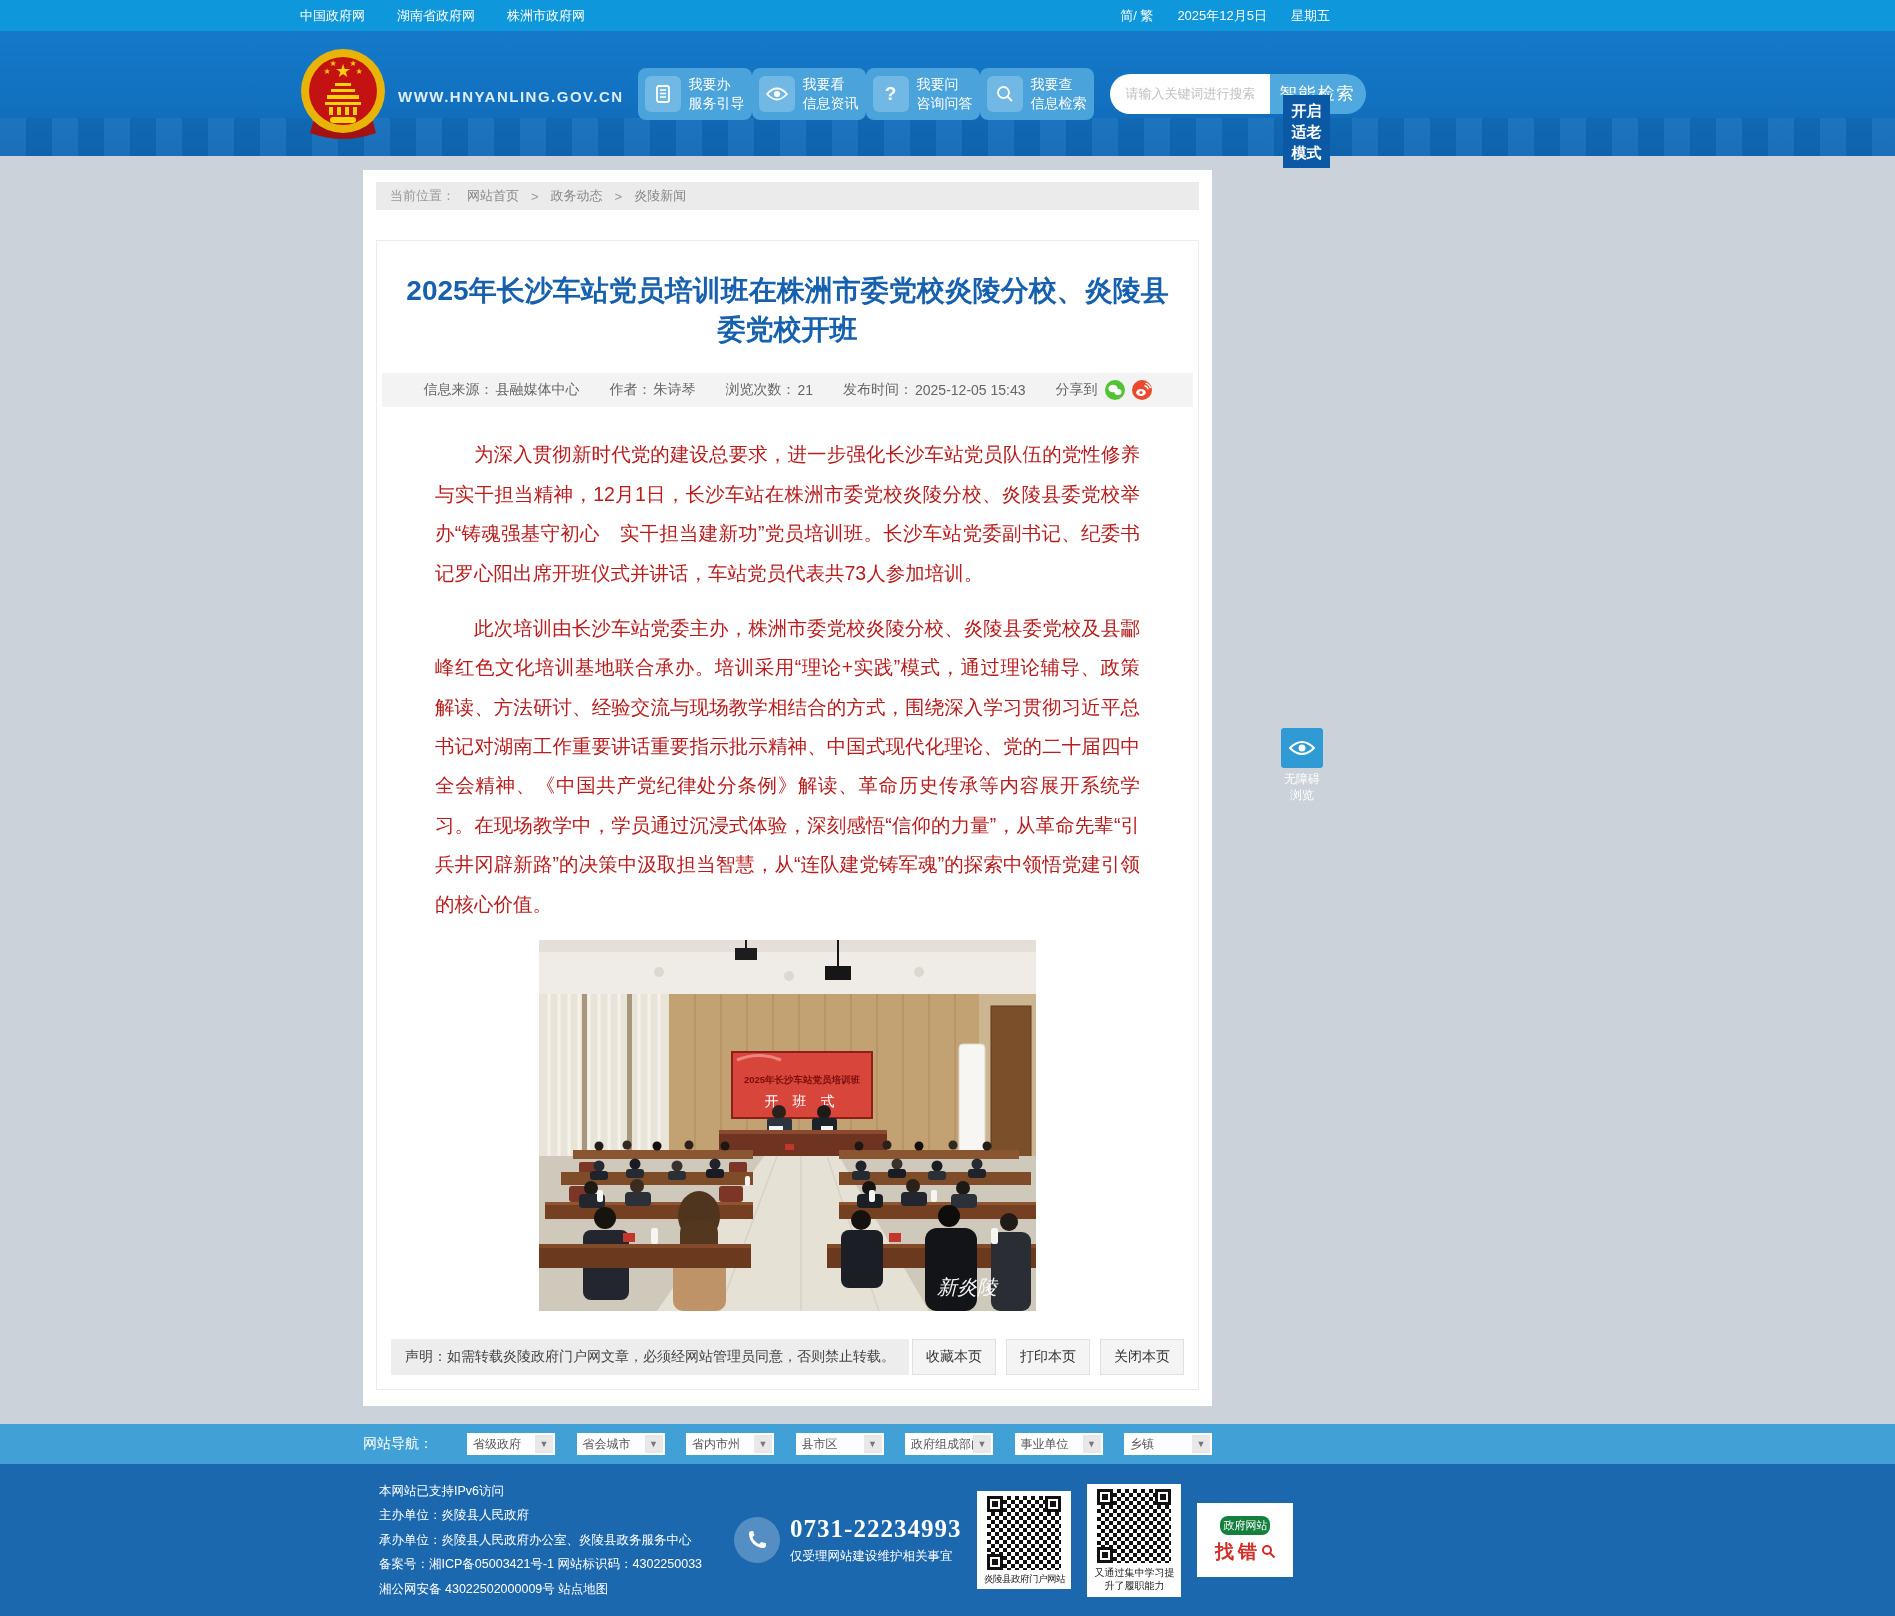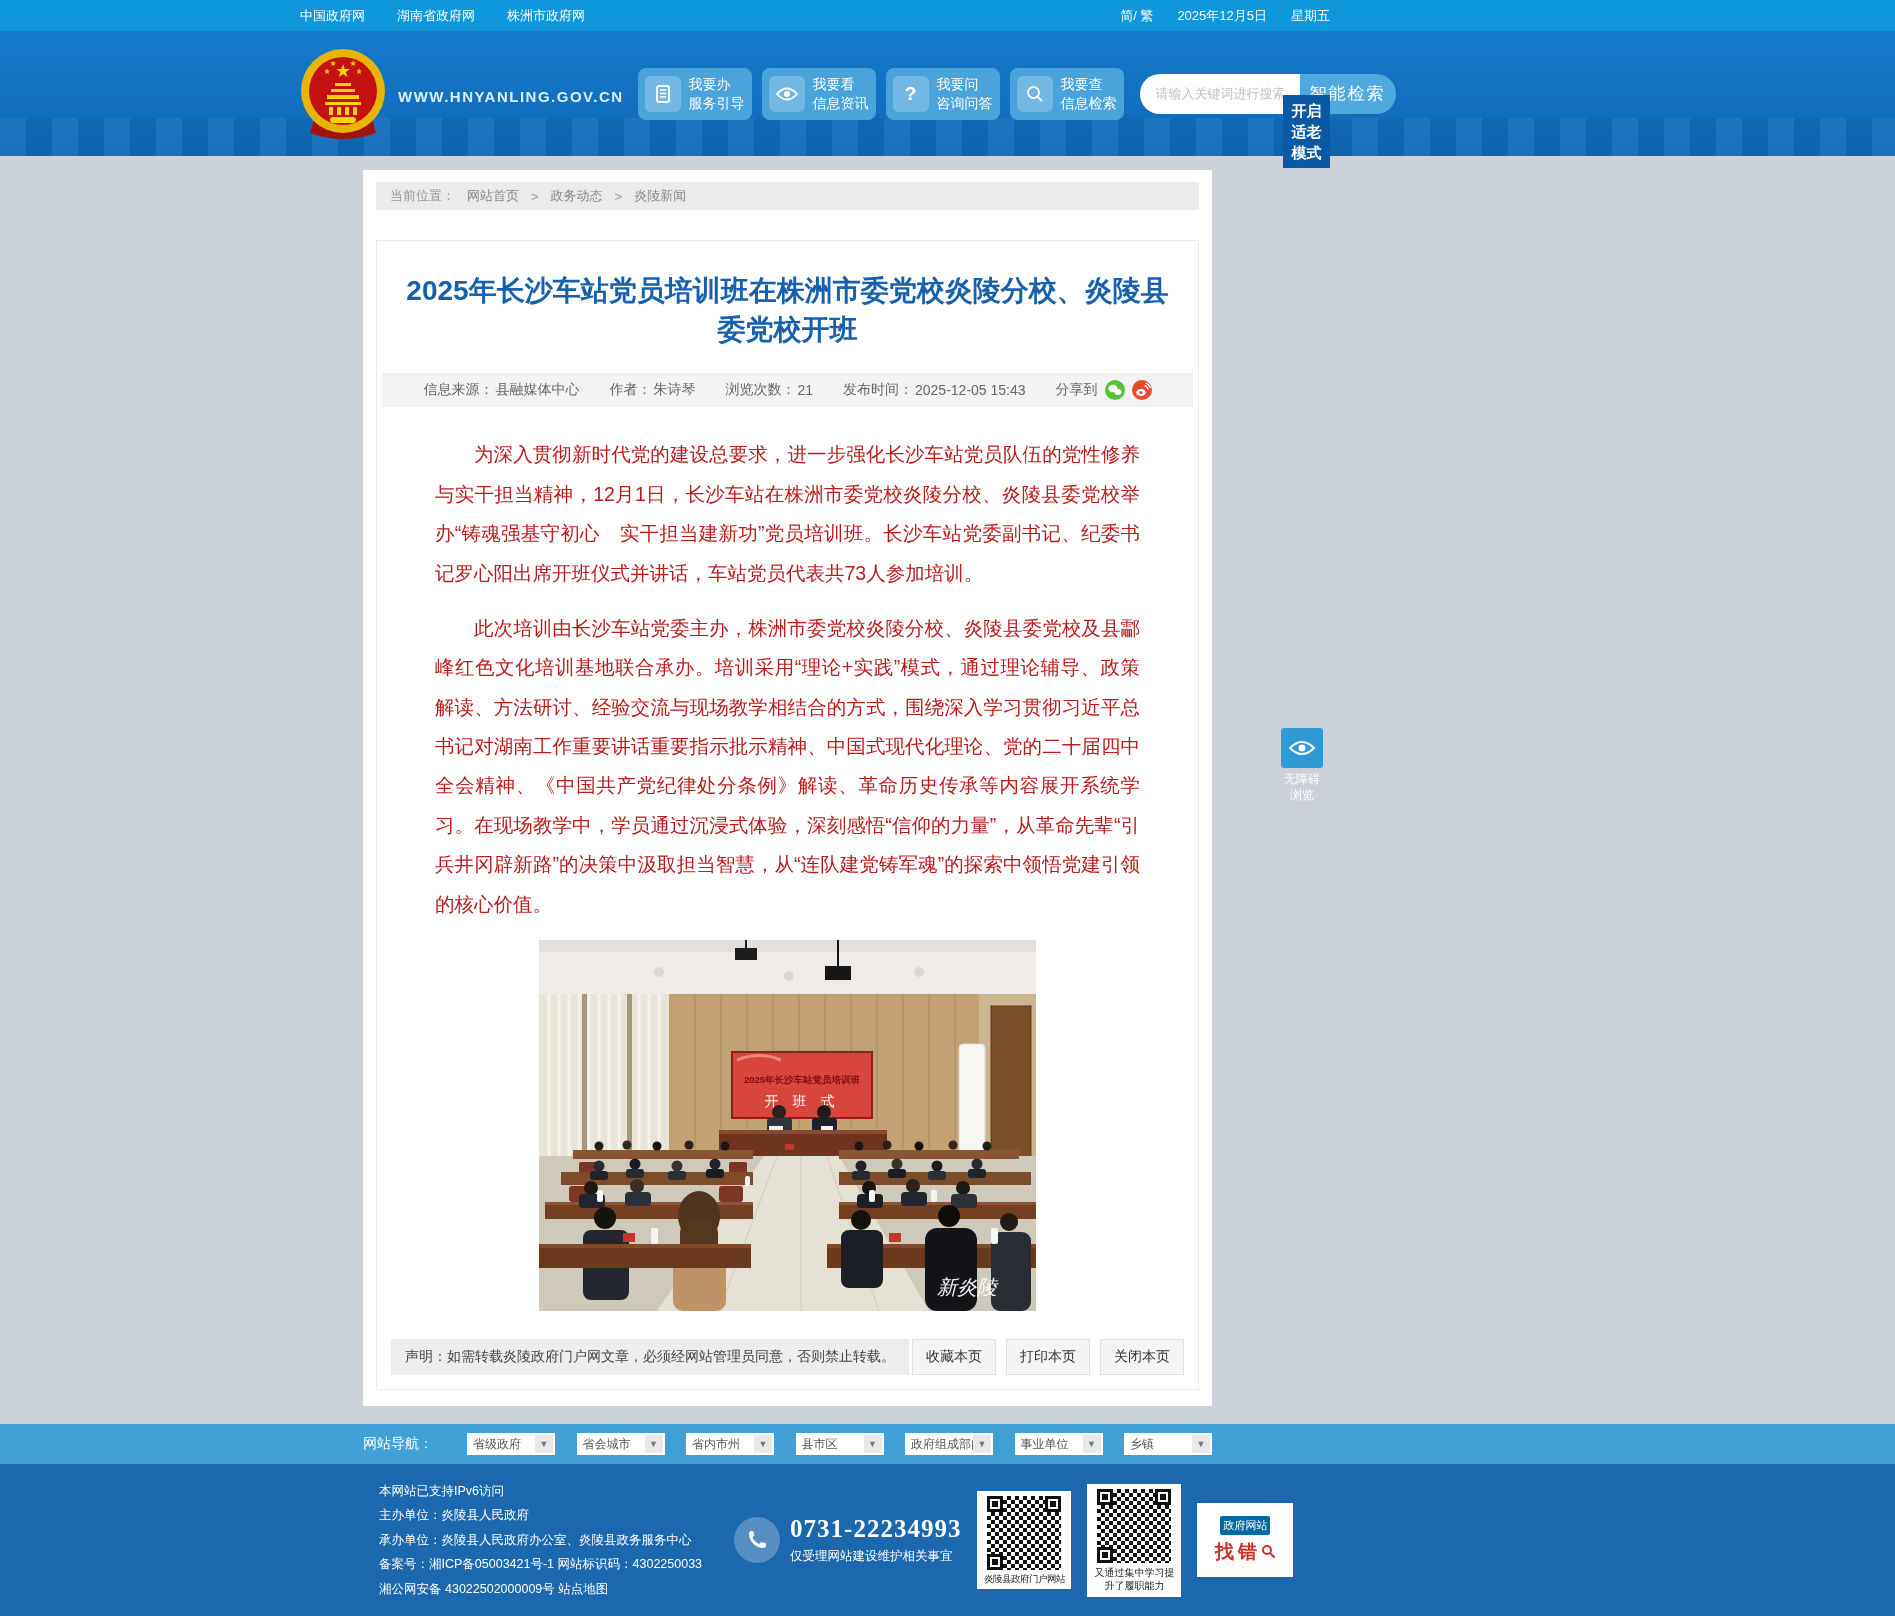--- a/index.html
+++ b/index.html
@@ -15,21 +15,21 @@
   .topbar-links span{cursor:pointer;}
   .topbar-right{margin-left:auto;display:flex;gap:24px;align-items:center;}
   
   .header{height:125px;background:linear-gradient(180deg,#1579ca 0%,#1271c0 55%,#0f67b4 100%);position:relative;}
   .header::after{content:"";position:absolute;left:0;bottom:0;width:100%;height:38px;
     background:repeating-linear-gradient(90deg,rgba(255,255,255,.05) 0 26px,rgba(0,0,0,.05) 26px 52px);}
   .header-in{width:1040px;margin-left:300px;height:100%;display:flex;align-items:center;position:relative;z-index:2;}
   .logo{display:flex;align-items:center;gap:12px;}
   .site-name{font-size:37px;font-weight:bold;color:#fff;letter-spacing:3px;line-height:1.15;text-shadow:0 2px 3px rgba(0,40,80,.35);}
   .site-url{font-size:15px;color:#ddeefb;letter-spacing:1.5px;margin-top:5px;font-weight:bold;}
-  .qbtns{display:flex;gap:10px;margin-left:14px;}
+  .qbtns{display:flex;margin-left:14px;}
   .qbtn{width:100px;height:52px;background:#4aa3da;border-radius:8px;display:flex;align-items:center;gap:8px;padding:0 7px;cursor:pointer;}
   .qicon{width:36px;height:36px;border-radius:6px;background:#72b8e4;flex:none;display:flex;align-items:center;justify-content:center;color:#fff;}
   .qtxt{color:#fff;font-size:14px;line-height:1.35;white-space:nowrap;}
   .search{margin-left:16px;display:flex;height:40px;}
   .search input{width:128px;border:0;outline:0;border-radius:20px 0 0 20px;padding:0 16px;font-size:13px;color:#777;background:#fff;}
   .search input::placeholder{color:#c0c0c0;}
   .search button{width:96px;border:0;background:#4fa9de;color:#fff;font-size:17px;border-radius:0 20px 20px 0;letter-spacing:2px;cursor:pointer;}
   .elder{position:absolute;left:1283px;top:95px;width:41px;background:#0b58a4;color:#fff;font-size:15px;font-weight:bold;text-align:center;line-height:1.4;padding:5px 3px;z-index:6;cursor:pointer;}
   
   .card{width:849px;margin-left:363px;margin-top:14px;background:#fff;padding:12px 13px 16px;box-sizing:border-box;}
@@ -69,21 +69,21 @@
   .phone-no{font-family:"Liberation Serif","DejaVu Serif",serif;font-size:25px;font-weight:bold;letter-spacing:1px;white-space:nowrap;}
   .phone-note{font-size:12.5px;margin-top:5px;white-space:nowrap;}
   .qr-box{background:#fff;color:#222;width:86px;padding:5px 4px 4px;text-align:center;flex:none;}
   .qr{width:74px;height:74px;position:relative;background:repeating-conic-gradient(#111 0% 25%,#fff 0% 50%) 0 0/8px 8px;margin:0 auto;}
   .qr i{position:absolute;width:16px;height:16px;background:#fff;border:3px solid #111;box-sizing:border-box;}
   .qr i::after{content:"";position:absolute;inset:2px;background:#111;}
   .qr .tl{top:0;left:0}.qr .tr{top:0;right:0}.qr .bl{bottom:0;left:0}
   .qr-lb{font-size:10px;line-height:1.35;margin-top:3px;color:#222;}
   .qr-lb.one{white-space:nowrap;letter-spacing:-0.5px;font-size:9.5px;}
   .err-badge{background:#fff;width:96px;height:74px;display:flex;flex-direction:column;align-items:center;justify-content:center;gap:4px;flex:none;cursor:pointer;}
-  .err-top{background:#0369a1;color:#fff;font-size:11px;padding:2px 3px;border-radius:2px;white-space:nowrap;}
+  .err-top{background:#15803d;color:#fff;font-size:11px;padding:2px 3px;border-radius:8px;white-space:nowrap;}
   .err-bottom{color:#d22d25;font-size:19px;font-weight:bold;letter-spacing:4px;display:flex;align-items:center;}
 </style>
 </head>
 <body>
 
 <div class="topbar">
   <div class="topbar-in">
     <div class="topbar-links">
       <span>中国政府网</span>
       <span>湖南省政府网</span>

